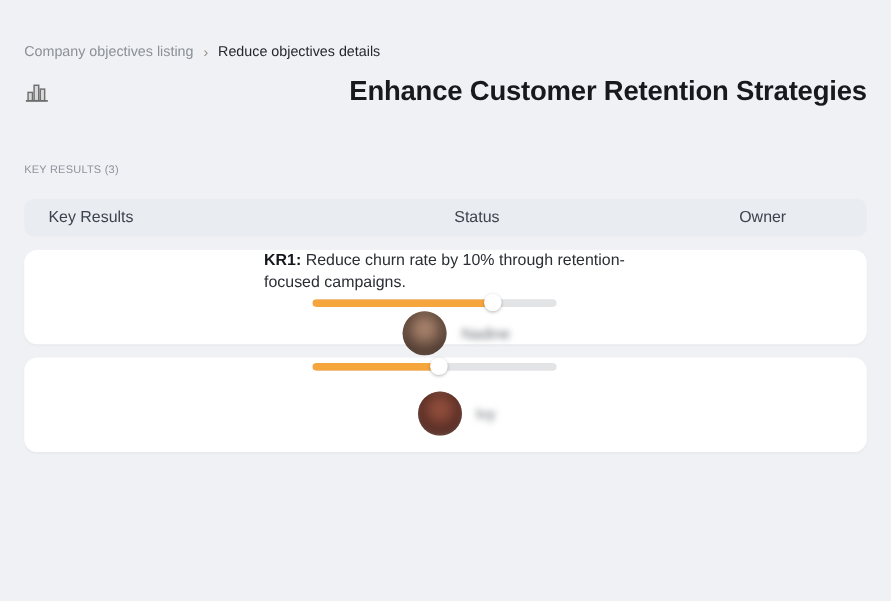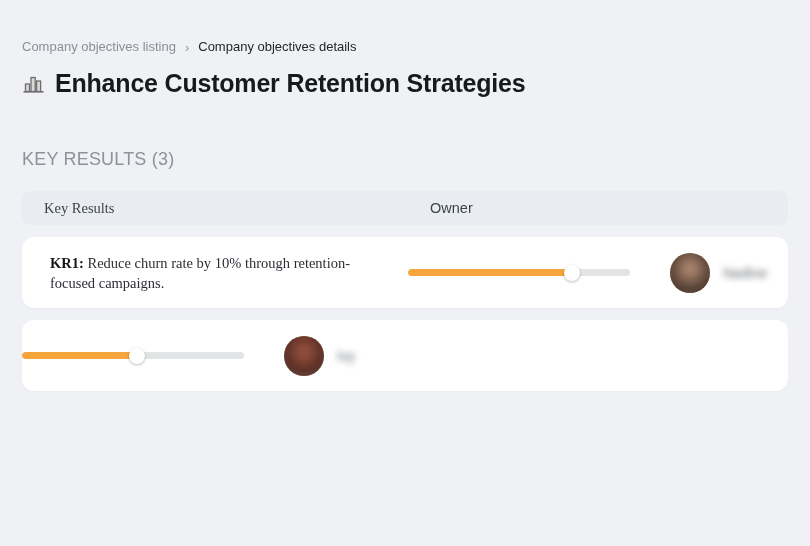--- a/index.html
+++ b/index.html
@@ -11,43 +11,44 @@
   }
   .page { padding:39px 22px 0 22px; }
 
   
   .breadcrumb { display:flex; align-items:flex-end; gap:9px; font-size:13px; }
   .breadcrumb .bc-link { color:#8b8f98; cursor:pointer; }
   .breadcrumb .chev { color:#9a9089; font-size:13px; line-height:1; }
   .breadcrumb .bc-current { color:#23262c; font-weight:500; }
 
   
-  .title-row { display:flex; align-items:center; gap:9px; margin-top:15px; }
+  .title-row { display:flex; align-items:center; gap:9px; margin-top:15px;justify-content:space-between; }
   .obj-icon { width:24px; height:24px; display:flex; align-items:flex-end; }
   h1 { font-size:25px; font-weight:800; letter-spacing:-0.2px; color:#17191d; }
 
   
-  .section-label { margin-top:51px; font-size:18px; color:#8e939b; letter-spacing:0.2px; }
+  .section-label { margin-top:51px; font-size:10px; color:#8e939b; letter-spacing:0.2px; }
 
   
   .thead {
     margin-top:21px; height:34px; background:#E9EDF2; border-radius:8px;
     display:flex; align-items:center; font-size:14.5px; color:#3d434d;
   }
-  .col1 { width:386px;font-family:Liberation Serif, serif; }
+  .col1 { width:386px; }
   .col2 { width:242px; }
   .col3 { flex:1; }
   .thead .col1 { padding-left:22px; }
   .thead .col2 { padding-left:5px; }
   .thead .col3 { padding-left:22px; }
 
   .row {
-    margin-top:12px; height:71px; background:#FFFFFF; border-radius:12px;
+    margin-top:12px; height:86px; background:#FFFFFF; border-radius:12px;
     display:flex; align-items:center; box-shadow:0 1px 2px rgba(30,35,48,0.03);
     cursor:pointer;
+    flex-direction:column;
   }
   .row:first-of-type { margin-top:24px; }
 
   .krtext {
     padding-left:28px; font-size:14.5px; line-height:1.38; color:#2b2e35;
     max-width:386px;
   }
   .krtext .inner { display:block; max-width:330px; }
   .krtext b { color:#15171a; font-weight:700; }
 
@@ -73,41 +74,42 @@
   .owner-name { font-size:14px; color:#6b6f76; filter:blur(3px); }
 </style>
 </head>
 <body>
 
 <div class="page">
 
   <div class="breadcrumb">
     <span class="bc-link">Company objectives listing</span>
     <span class="chev">›</span>
-    <span class="bc-current">Company objectives details</span>
+    <span class="bc-current">Reduce objectives details</span>
   </div>
 
   <div class="title-row">
     <span class="obj-icon">
       <svg width="24" height="24" viewBox="0 0 24 24">
         <g stroke="#6e6e6e" stroke-width="1.3" fill="#d9d9d9">
           <rect x="3.5" y="12" width="4" height="7.5"></rect>
           <rect x="9" y="5.5" width="4.2" height="14"></rect>
           <rect x="14.6" y="9" width="4" height="10.5"></rect>
         </g>
         <line x1="1.5" y1="19.8" x2="21.5" y2="19.8" stroke="#6e6e6e" stroke-width="1.6"></line>
       </svg>
     </span>
     <h1>Enhance Customer Retention Strategies</h1>
   </div>
 
   <div class="section-label">KEY RESULTS (3)</div>
 
   <div class="thead">
     <div class="col1">Key Results</div>
+    <div class="col2">Status</div>
     <div class="col3">Owner</div>
   </div>
 
   <div class="row">
     <div class="col1 krtext">
       <span class="inner"><b>KR1:</b> <span>Reduce churn rate by 10% through retention-focused campaigns.</span></span>
     </div>
     <div class="col2">
       <div class="slider">
         <div class="track">

